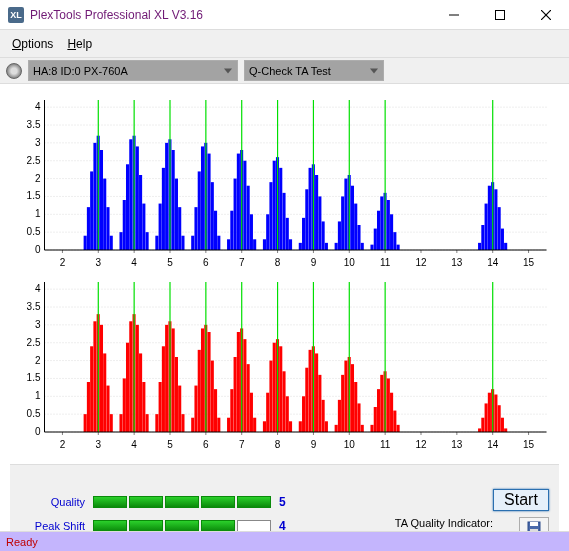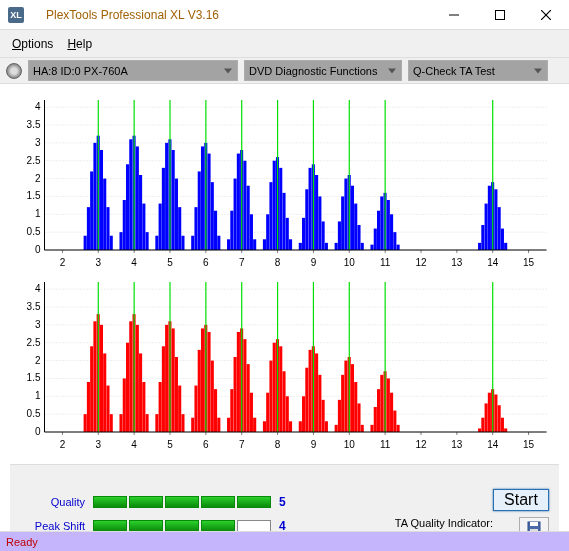--- a/index.html
+++ b/index.html
@@ -1,19 +1,19 @@
 <!DOCTYPE html>
 <html><head>
 <meta charset="utf-8">
 <style>
   * { box-sizing: border-box; margin: 0; padding: 0; }
   body { font-family: "Segoe UI", Tahoma, sans-serif; font-size: 12px; background: #fff; width: 569px; height: 551px; overflow: hidden; }
-  .titlebar { height: 30px; background: #fff; border-bottom: 1px solid #ddd; display: flex; align-items: center; padding: 0 0 0 8px; gap: 16px; }
+  .titlebar { height: 30px; background: #fff; border-bottom: 1px solid #ddd; display: flex; align-items: center; padding: 0 0 0 8px; }
   .titlebar-icon { width: 16px; height: 16px; background: #4a6a8a; border-radius: 2px; display: flex; align-items: center; justify-content: center; color: #fff; font-size: 9px; font-weight: bold; margin-right: 6px; }
-  .titlebar-title { flex: 1; color: #a16207; font-size: 12px; }
+  .titlebar-title { flex: 1; color: #701a75; font-size: 12px; }
   .win-btns { display: flex; height: 100%; }
   .win-btn { width: 46px; height: 100%; display: flex; align-items: center; justify-content: center; color: #000; }
   .win-btn.close { }
   .win-btn svg { width: 10px; height: 10px; }
   .menubar { height: 28px; background: #f0f0f0; display: flex; align-items: center; padding: 0 6px; gap: 2px; border-bottom: 1px solid #ddd; }
   .menu-item { padding: 2px 6px; color: #000; }
   .menu-item u { text-decoration: underline; }
   .toolbar { height: 26px; background: #f0f0f0; display: flex; align-items: center; padding: 2px 6px; gap: 6px; border-bottom: 1px solid #ddd; }
   .drive-icon { width: 16px; height: 16px; background: radial-gradient(circle, #ddd 30%, #888 70%); border-radius: 50%; border:1px solid #666; }
   .combo { position: relative; background: #a3a3a3; border: 1px solid #adadad; height: 21px; display: flex; align-items: center; padding: 0 18px 0 4px; font-size: 11px; }
@@ -68,23 +68,20 @@
 
 <div class="menubar">
   <div class="menu-item"><u>O</u><span>ptions</span></div>
   <div class="menu-item"><u>H</u><span>elp</span></div>
 </div>
 
 <div class="toolbar">
   <div class="drive-icon"></div>
   <div class="combo drive">
       <span>HA:8 ID:0   PX-760A</span>
-    </div>
-  <div class="combo func">
-      <span>DVD Diagnostic Functions</span>
     </div>
   <div class="combo test">
       <span>Q-Check TA Test</span>
     </div>
 </div>
 
 <div class="chart-area">
   <div class="chart-wrap">
     <svg class="chart-svg" id="chart0" viewBox="0 0 540 180">
         <line x1="30" y1="158" x2="532" y2="158" stroke="#bbb" stroke-width="0.5" stroke-dasharray="1,2"></line>

